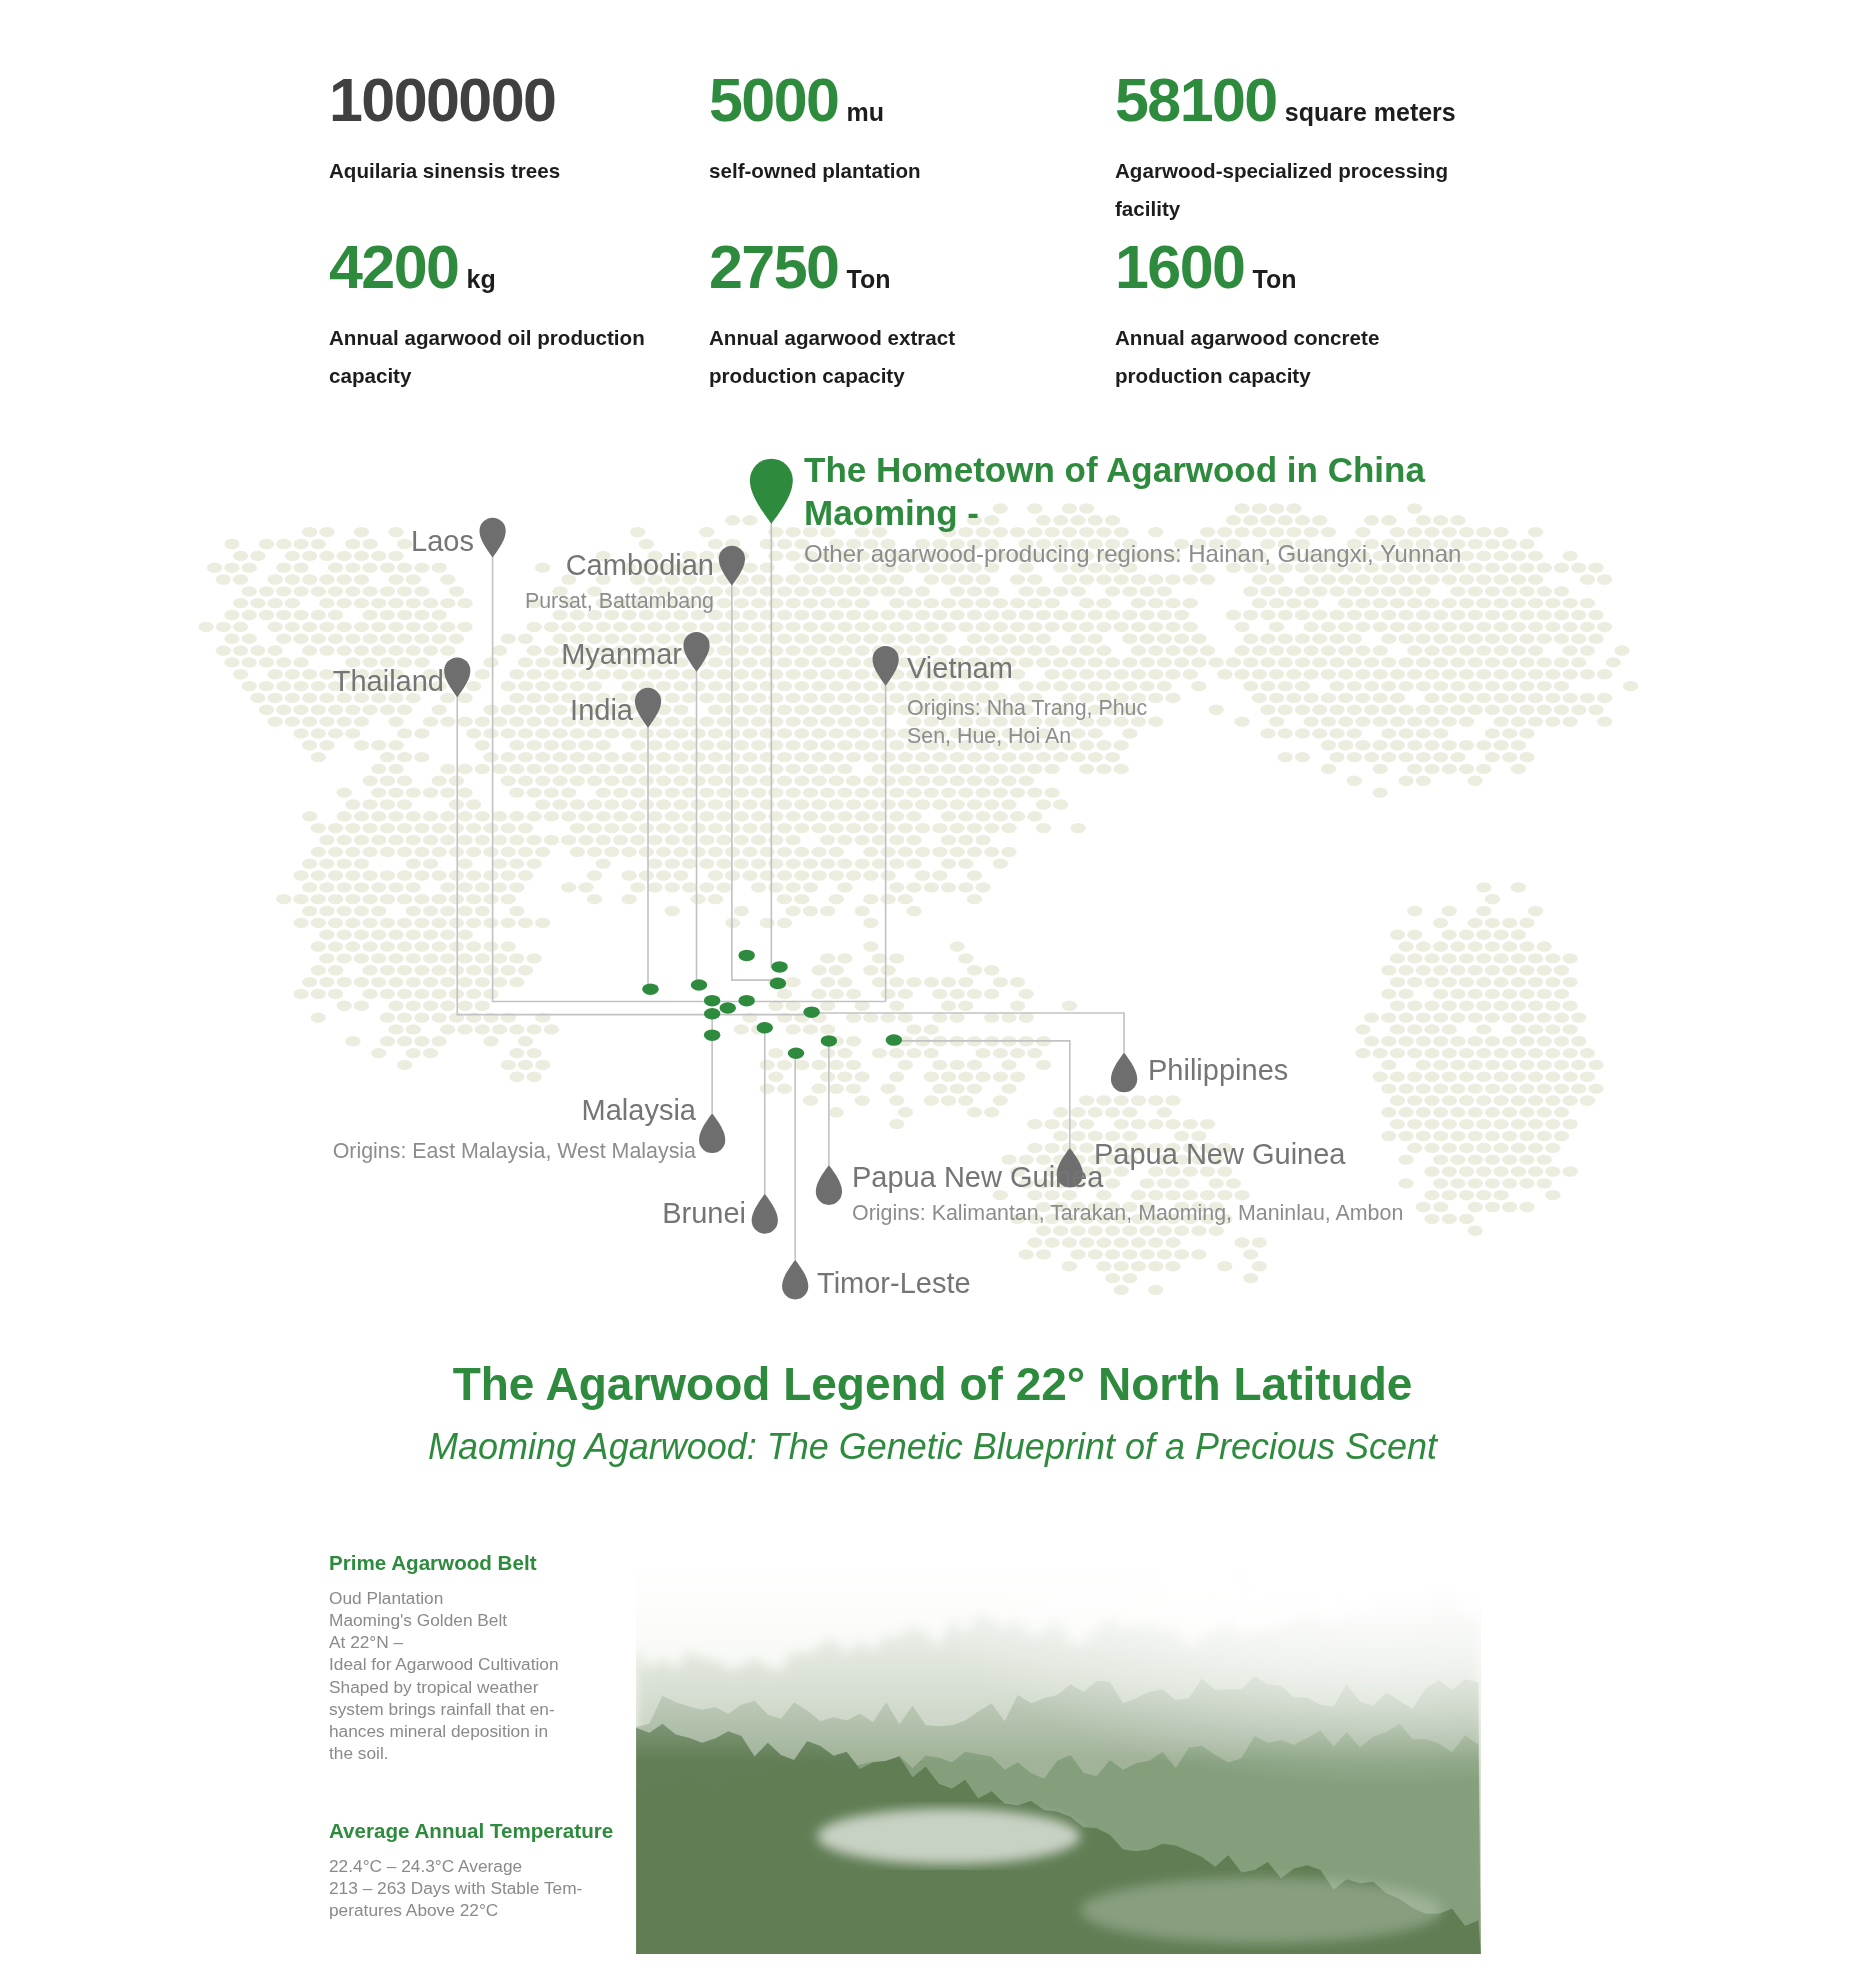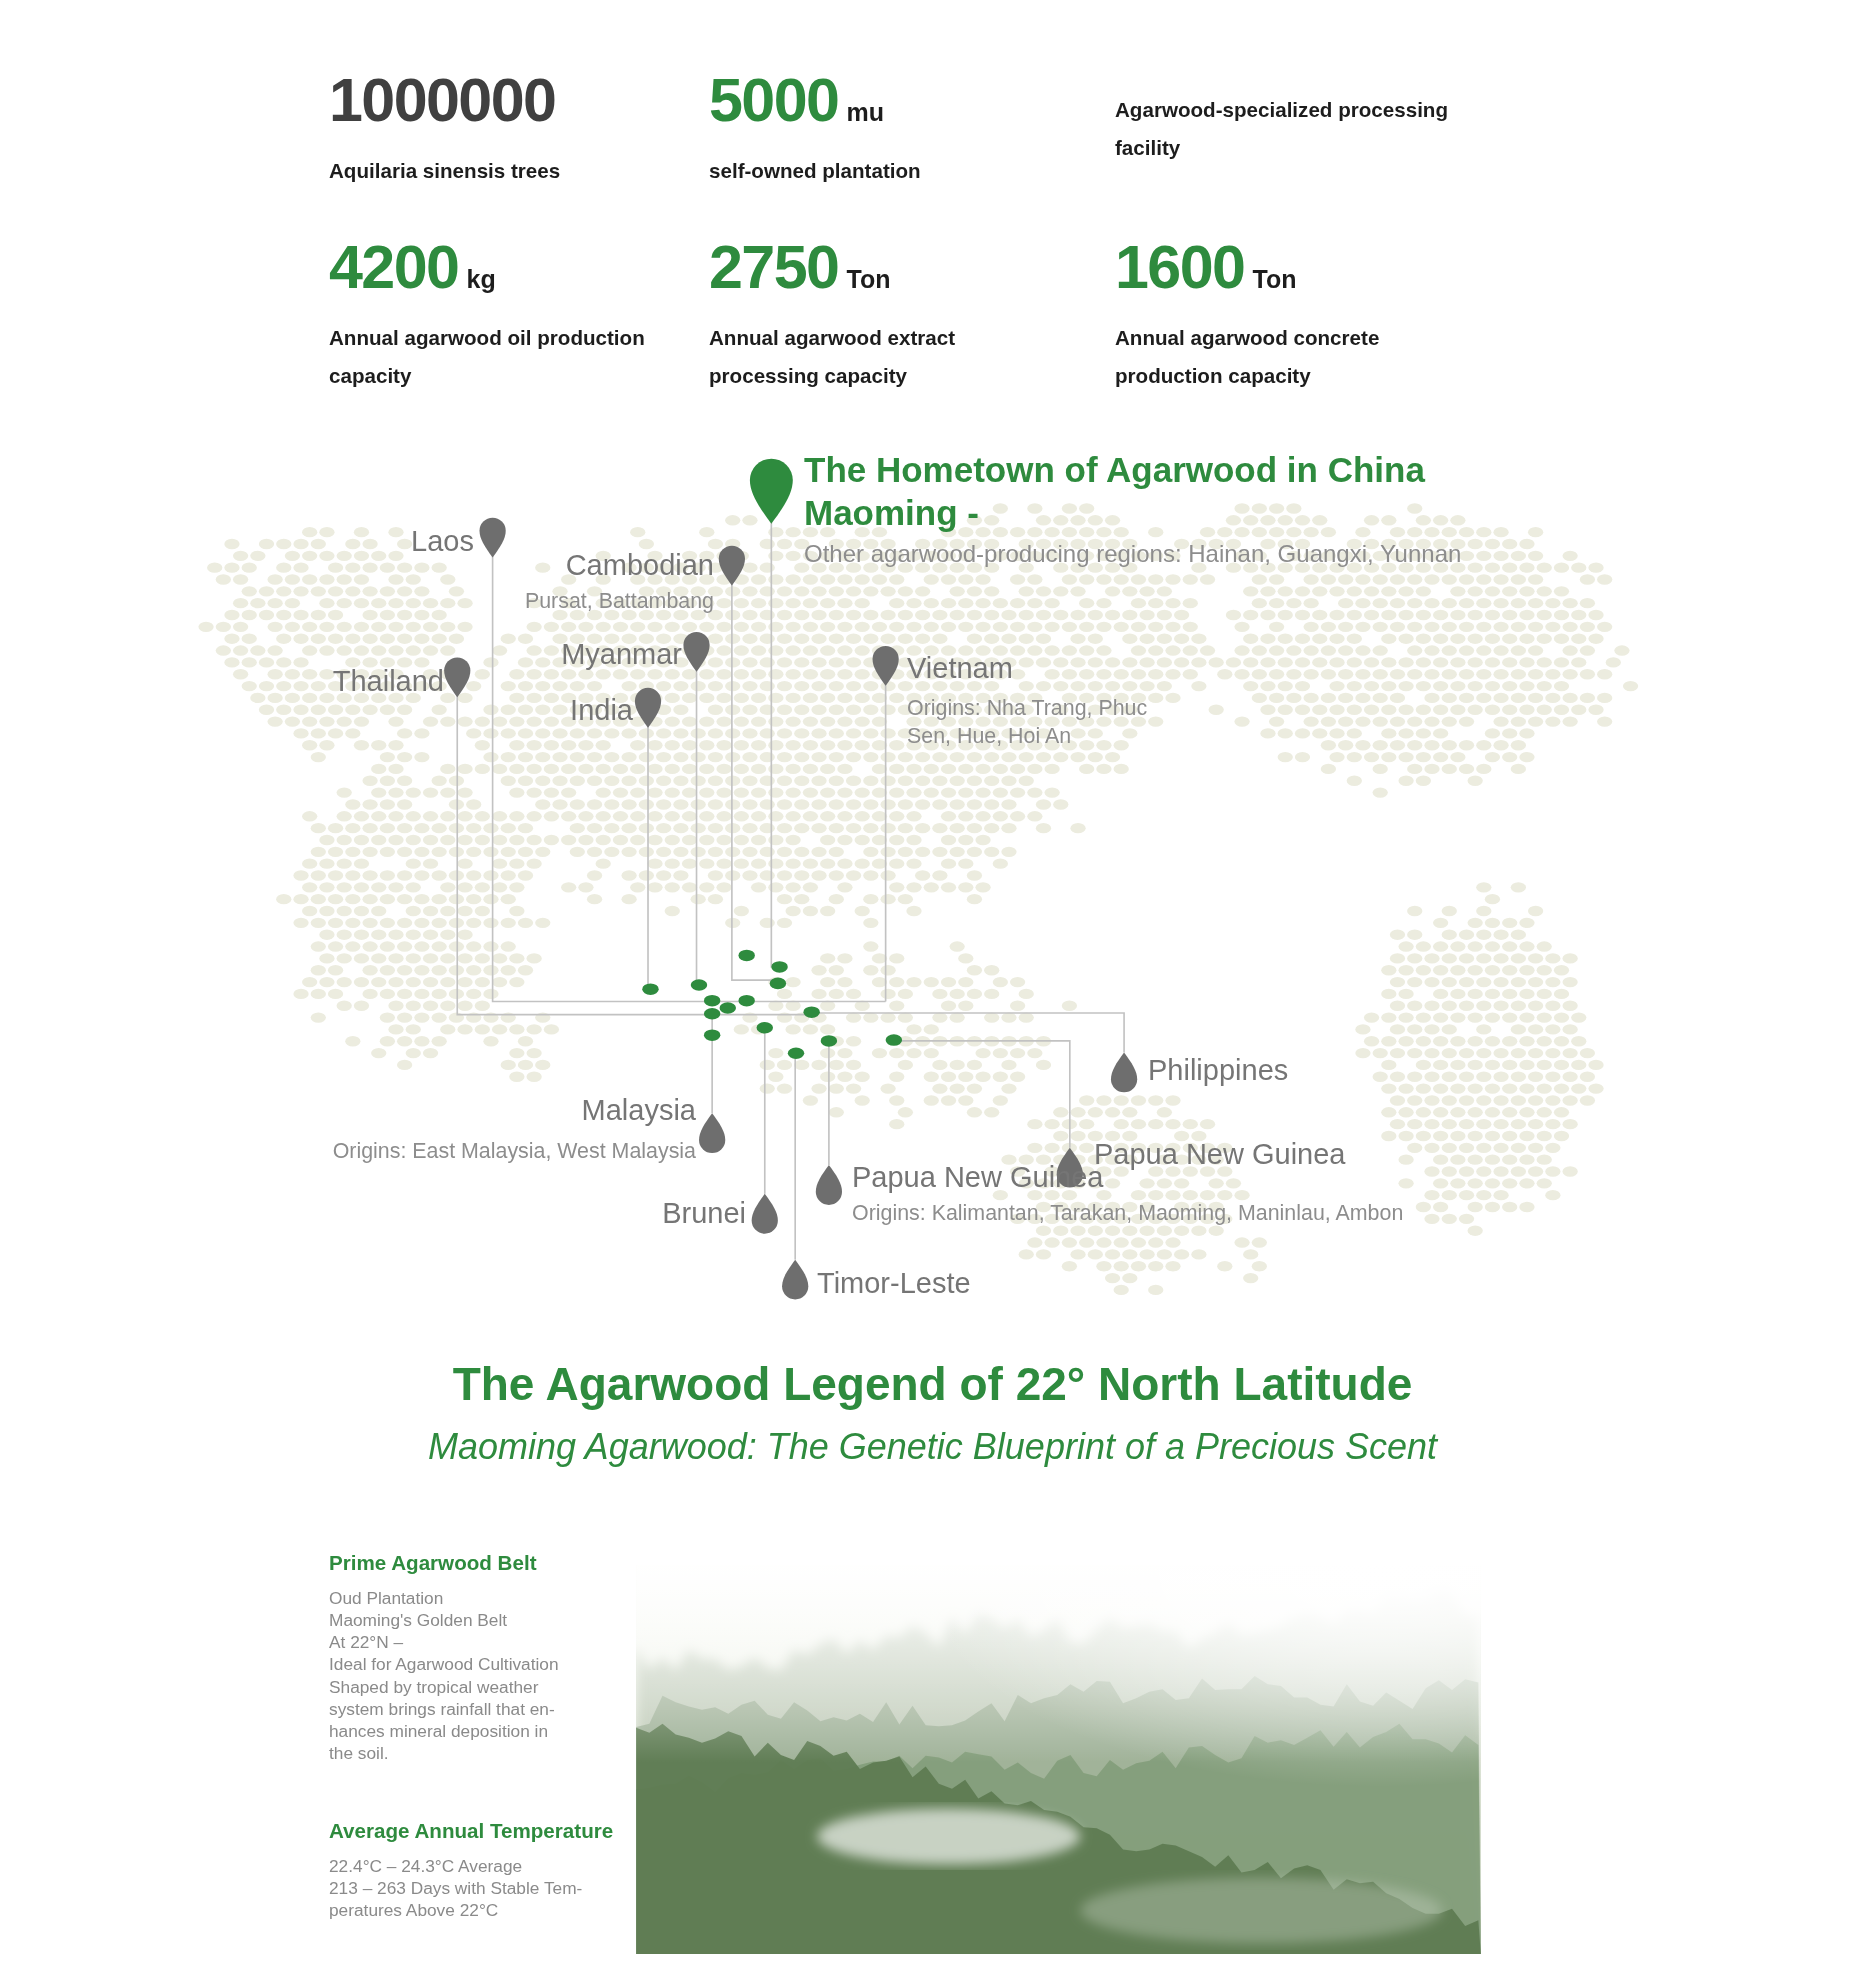--- a/index.html
+++ b/index.html
@@ -41,35 +41,39 @@
   <div class="lbl">Aquilaria sinensis trees</div>
 </div>
 <div class="stat" style="left:709px;top:70px">
   <div class="numline">
       <span class="num green" style="color: rgb(46, 139, 62);">5000</span>
       <span class="unit">mu</span>
     </div>
   <div class="lbl">self-owned plantation</div>
 </div>
 <div class="stat" style="left:1115px;top:70px">
+  <div class="numline">
+      <span class="num green" style="color: rgb(46, 139, 62);">58100</span>
+      <span class="unit">square meters</span>
+    </div>
   <div class="lbl">Agarwood-specialized processing facility</div>
 </div>
 <div class="stat" style="left:329px;top:237px">
   <div class="numline">
       <span class="num green" style="color: rgb(46, 139, 62);">4200</span>
       <span class="unit">kg</span>
     </div>
   <div class="lbl">Annual agarwood oil production capacity</div>
 </div>
 <div class="stat" style="left:709px;top:237px">
   <div class="numline">
       <span class="num green" style="color: rgb(46, 139, 62);">2750</span>
       <span class="unit">Ton</span>
     </div>
-  <div class="lbl">Annual agarwood extract processing capacity</div>
+  <div class="lbl">Annual agarwood extract production capacity</div>
 </div>
 <div class="stat" style="left:1115px;top:237px">
   <div class="numline">
       <span class="num green" style="color: rgb(46, 139, 62);">1600</span>
       <span class="unit">Ton</span>
     </div>
   <div class="lbl">Annual agarwood concrete production capacity</div>
 </div>
 
 <svg id="map-svg" width="1865" height="1332" viewBox="0 0 2268 1620">

